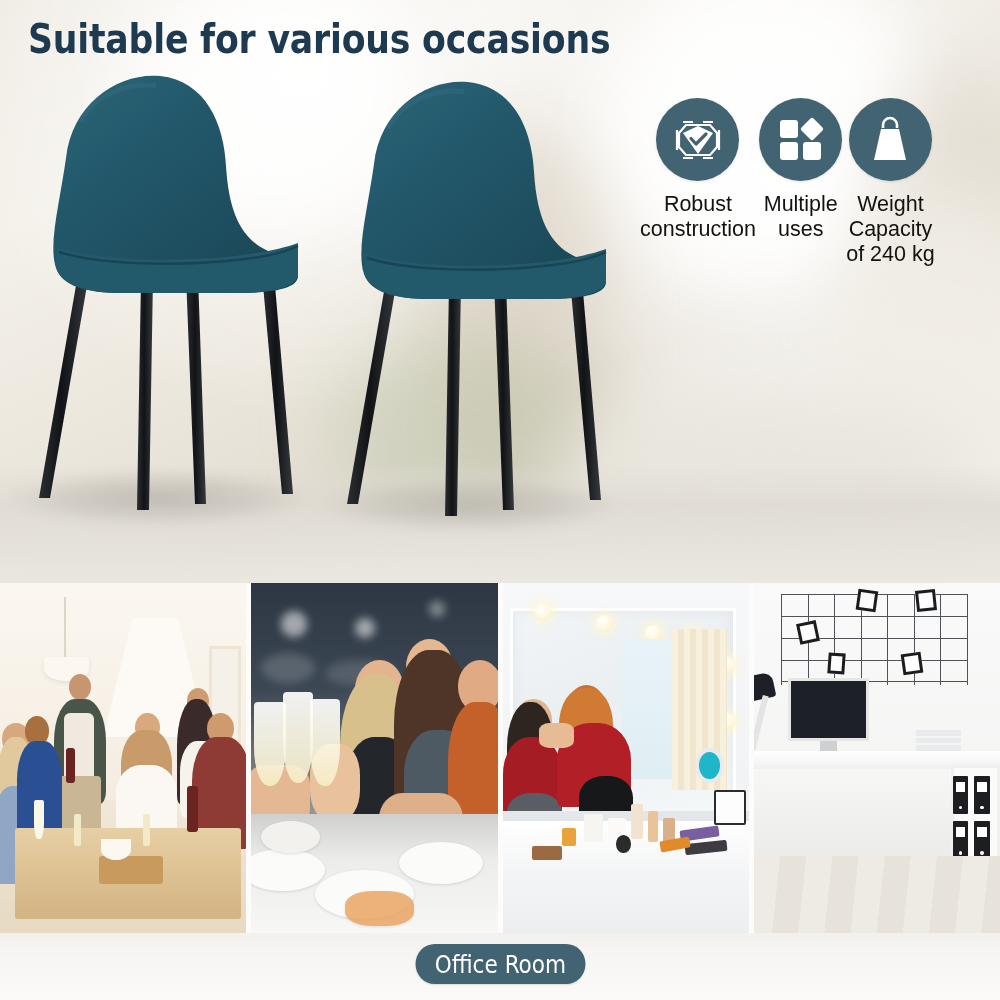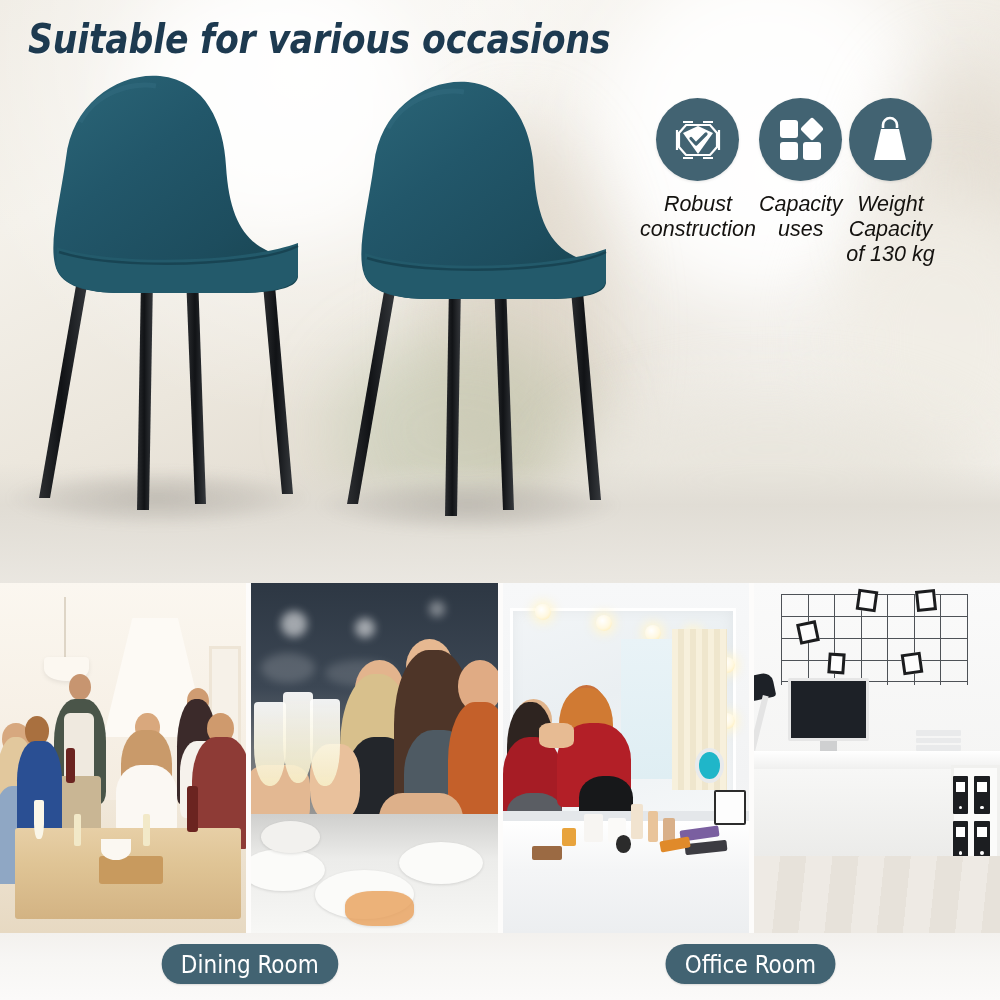--- a/index.html
+++ b/index.html
@@ -12,21 +12,20 @@
   }
 
   
   .hero {
     position:absolute; left:0; top:0; width:1000px; height:583px;
     overflow:hidden;
     background:
       radial-gradient(circle at 78% 30%, rgba(255,255,255,0.85) 0%, rgba(255,255,255,0) 45%),
       radial-gradient(circle at 30% 12%, rgba(255,255,255,0.9) 0%, rgba(255,255,255,0) 40%),
       linear-gradient(155deg,#efebe3 0%,#f4f1ea 22%,#ece7dd 45%,#e3ddd2 62%,#efece5 78%,#f6f4ef 100%);
-    font-style: italic;
   }
   
   .blob { position:absolute; border-radius:50%; filter:blur(34px); }
   .b1 { left:600px; top:-40px; width:330px; height:330px; background:rgba(255,255,255,.85); }
   .b2 { left:430px; top:120px; width:180px; height:420px; background:rgba(214,203,186,.55); }
   .b3 { left:830px; top:190px; width:230px; height:300px; background:rgba(241,237,229,.9); }
   .b4 { left:330px; top:330px; width:260px; height:200px; background:rgba(170,185,150,.30); }
   .b5 { left:120px; top:-20px; width:300px; height:260px; background:rgba(255,255,255,.75); }
   .b6 { left:560px; top:400px; width:420px; height:160px; background:rgba(232,228,219,.9); }
   .b7 { left:880px; top:60px; width:160px; height:260px; background:rgba(222,214,200,.6); }
@@ -276,34 +275,34 @@
 
     <div class="feature">
       <div class="f-circle" style="background:#426372;">
         <svg width="46" height="46" viewBox="0 0 46 46">
           <rect x="2" y="3" width="18" height="18" rx="3" fill="#ffffff"></rect>
           <rect x="2" y="25" width="18" height="18" rx="3" fill="#ffffff"></rect>
           <rect x="25" y="25" width="18" height="18" rx="3" fill="#ffffff"></rect>
           <rect x="25.5" y="3.5" width="17" height="17" rx="2.5" fill="#ffffff" transform="rotate(45 34 12)"></rect>
         </svg>
       </div>
-      <div class="f-label">Capacity
+      <div class="f-label">Multiple
 uses</div>
     </div>
 
 
     <div class="feature">
       <div class="f-circle" style="background:#426372;">
         <svg width="42" height="48" viewBox="0 0 42 48">
           <path d="M14 12 V9 a7 7 0 0 1 14 0 v3" fill="none" stroke="#ffffff" stroke-width="2.6"></path>
           <path d="M12 13 H30 L37 44 H5 Z" fill="#ffffff"></path>
         </svg>
       </div>
       <div class="f-label">Weight Capacity
-of  130  kg</div>
+of  240  kg</div>
     </div>
 
   </div>
 </div>
 
 <div class="strip">
 
   <div class="panel">
     <div class="scene p1">
       <div class="wall"></div>
@@ -457,18 +456,15 @@
         </div>
       <div class="floor4"></div>
     </div>
   </div>
 
 </div>
 
 <div class="pill-strip-bg"></div>
 <div class="pills">
   <div class="pill-wrap">
-    <div class="pill">Dining Room</div>
-  </div>
-  <div class="pill-wrap">
     <div class="pill">Office Room</div>
   </div>
 </div>
 
 </body></html>

